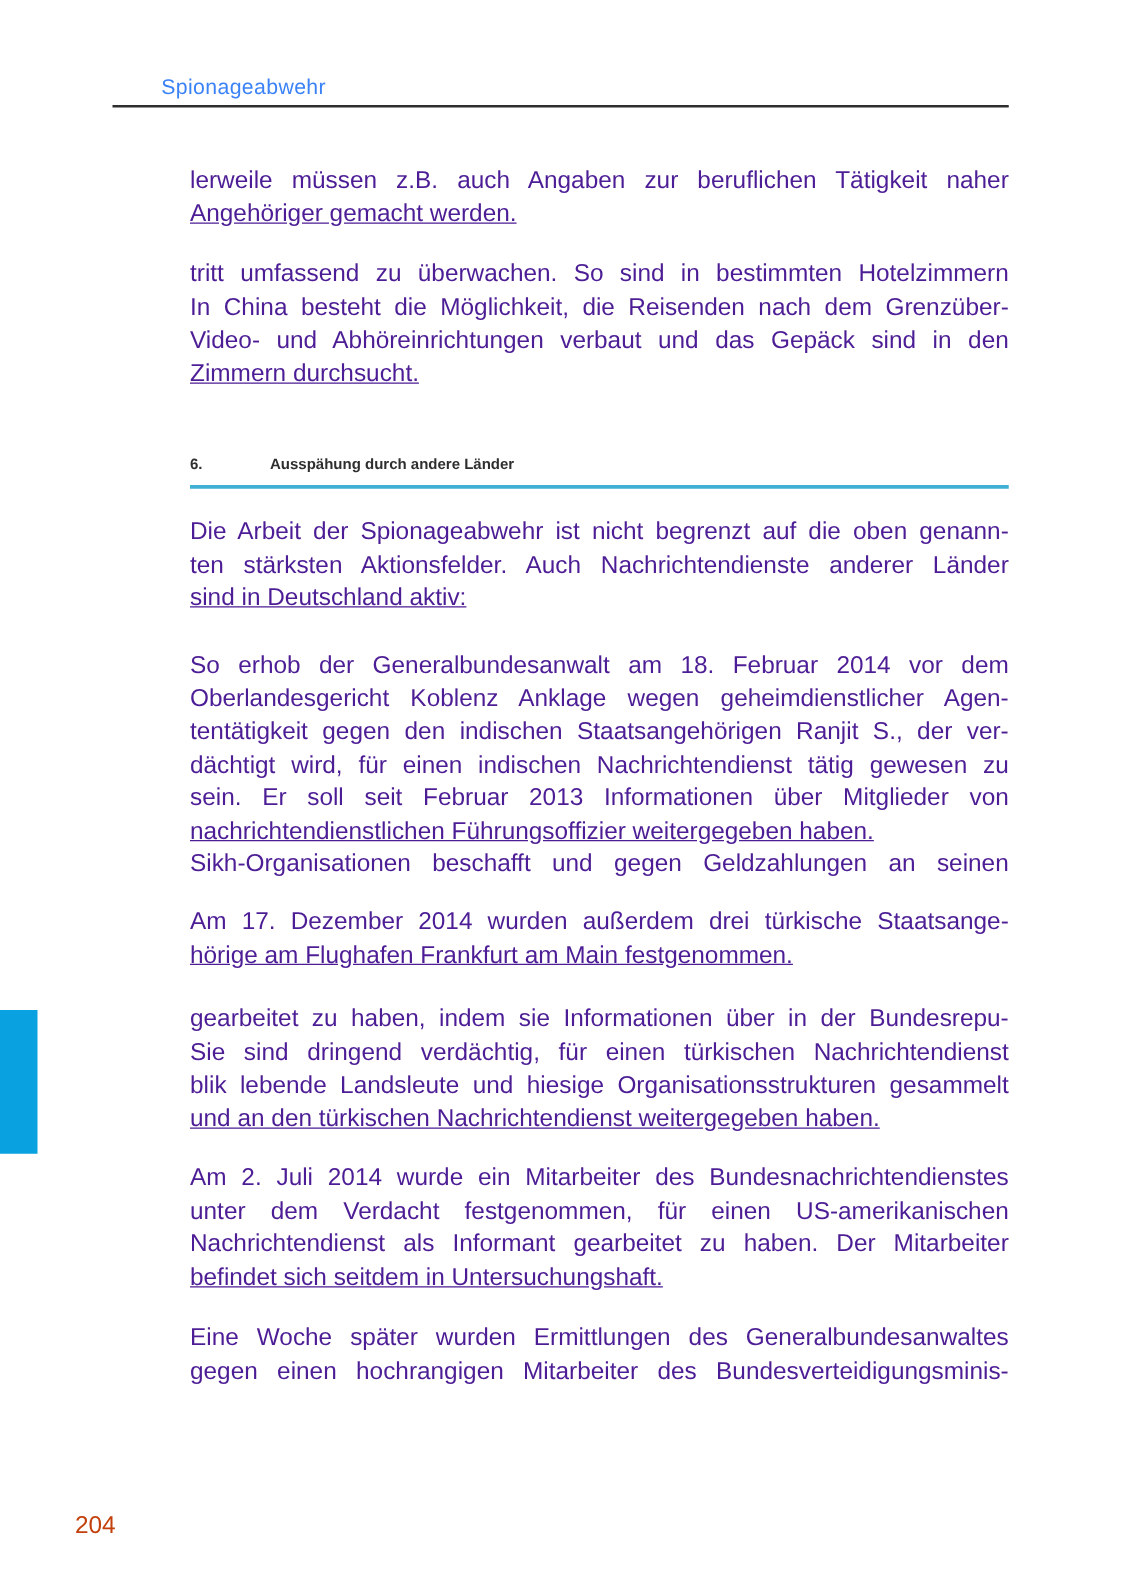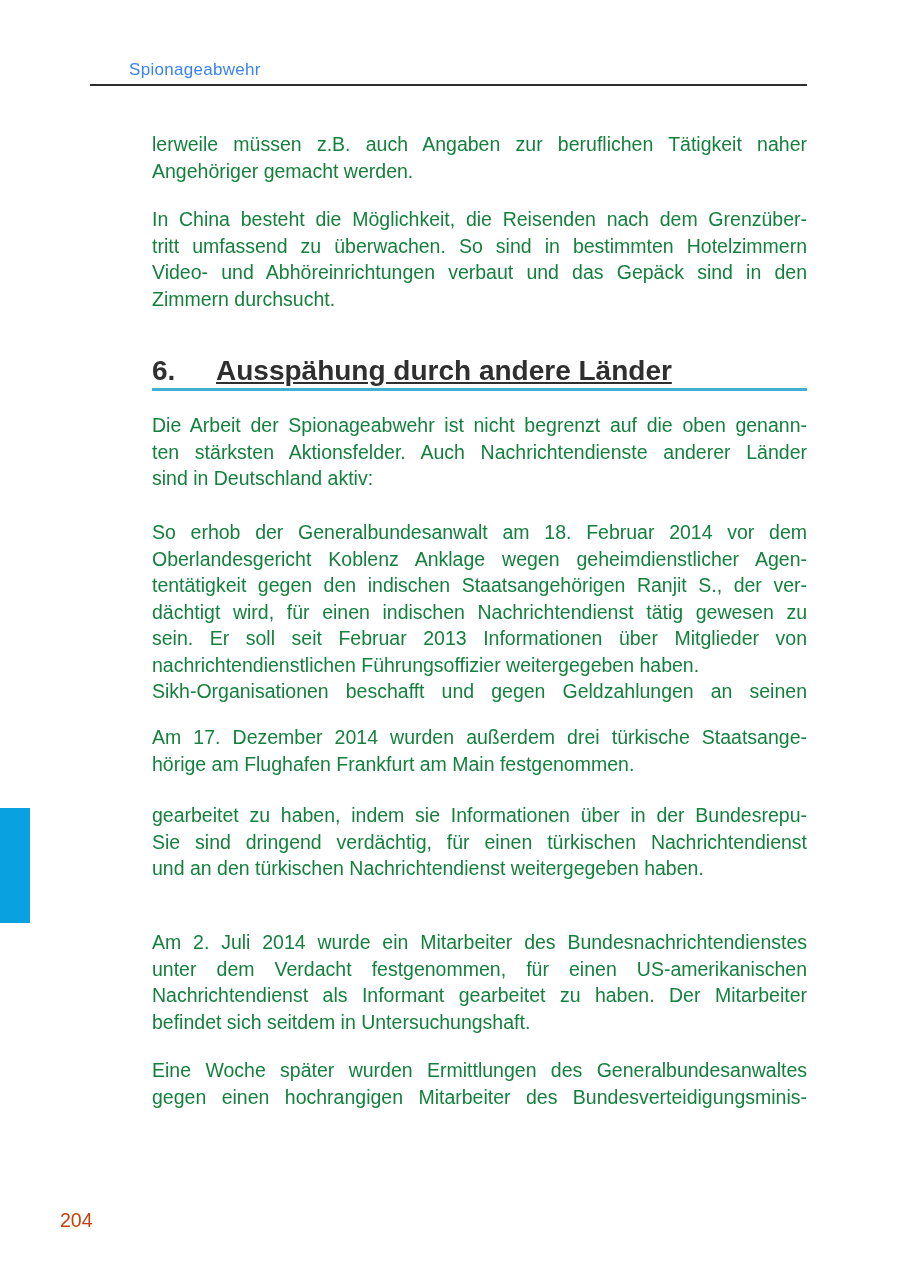--- a/index.html
+++ b/index.html
@@ -14,32 +14,31 @@
   .header-title {
     position: absolute; left: 90px; top: 60px;
     font-size: 17px; color: #3b82f6; letter-spacing: 0.3px; margin-left: 39px;
   }
   .header-rule {
     position: absolute; left: 90px; top: 84px;
     width: 717px; height: 2px; background: #2e2e2e;
   }
   .para {
     position: absolute; left: 152px; width: 655px;
-    font-size: 19.5px; line-height: 26.5px; color: #15803d;
+    font-size: 19.5px; line-height: 26.5px; color: #4c1d95;
   }
   .line { text-align: justify; text-align-last: justify; }
-  .line.last { text-align-last: left; }
+  .line.last { text-align-last: left; text-decoration: underline; }
   .section-heading {
     position: absolute; left: 152px; top: 358px; width: 655px;
-    font-size: 28px; font-weight: bold; color: #2f2f2f;
+    font-size: 12px; font-weight: bold; color: #2f2f2f;
     line-height: 26px;
     border-bottom: 3px solid #41b0d5;
     padding-bottom: 4px;
     box-sizing: border-box;
-    text-decoration: underline;
   }
   .section-heading .num { display: inline-block; width: 64px; }
   .margin-marker {
     position: absolute; left: 0; top: 808px;
     width: 30px; height: 115px; background: #0aa1e0;
   }
   .page-number {
     position: absolute; left: 60px; top: 1209px;
     font-size: 19.5px; color: #c2410c;
   }
@@ -49,22 +48,22 @@
 
 <div class="header-title">Spionageabwehr</div>
 <div class="header-rule"></div>
 
 <div class="para" style="top:131px">
   <div class="line">lerweile müssen z.B. auch Angaben zur beruflichen Tätigkeit naher</div>
   <div class="line last">Angehöriger gemacht werden.</div>
 </div>
 
 <div class="para" style="top:206px">
+  <div class="line">tritt umfassend zu überwachen. So sind in bestimmten Hotelzimmern</div>
   <div class="line">In China besteht die Möglichkeit, die Reisenden nach dem Grenzüber-</div>
-  <div class="line">tritt umfassend zu überwachen. So sind in bestimmten Hotelzimmern</div>
   <div class="line">Video- und Abhöreinrichtungen verbaut und das Gepäck sind in den</div>
   <div class="line last">Zimmern durchsucht.</div>
 </div>
 
 <div class="section-heading">
   <span class="num">6.</span><span>Ausspähung durch andere Länder</span>
 </div>
 
 <div class="para" style="top:412px">
   <div class="line">Die Arbeit der Spionageabwehr ist nicht begrenzt auf die oben genann-</div>
@@ -85,20 +84,21 @@
 <div class="para" style="top:724px">
   <div class="line">Am 17. Dezember 2014 wurden außerdem drei türkische Staatsange-</div>
   <div class="line last">hörige am Flughafen Frankfurt am Main festgenommen.</div>
 </div>
 
 <div class="margin-marker"></div>
 
 <div class="para" style="top:802px">
   <div class="line">gearbeitet zu haben, indem sie Informationen über in der Bundesrepu-</div>
   <div class="line">Sie sind dringend verdächtig, für einen türkischen Nachrichtendienst</div>
+  <div class="line">blik lebende Landsleute und hiesige Organisationsstrukturen gesammelt</div>
   <div class="line last">und an den türkischen Nachrichtendienst weitergegeben haben.</div>
 </div>
 
 <div class="para" style="top:929px">
   <div class="line">Am 2. Juli 2014 wurde ein Mitarbeiter des Bundesnachrichtendienstes</div>
   <div class="line">unter dem Verdacht festgenommen, für einen US-amerikanischen</div>
   <div class="line">Nachrichtendienst als Informant gearbeitet zu haben. Der Mitarbeiter</div>
   <div class="line last">befindet sich seitdem in Untersuchungshaft.</div>
 </div>
 

